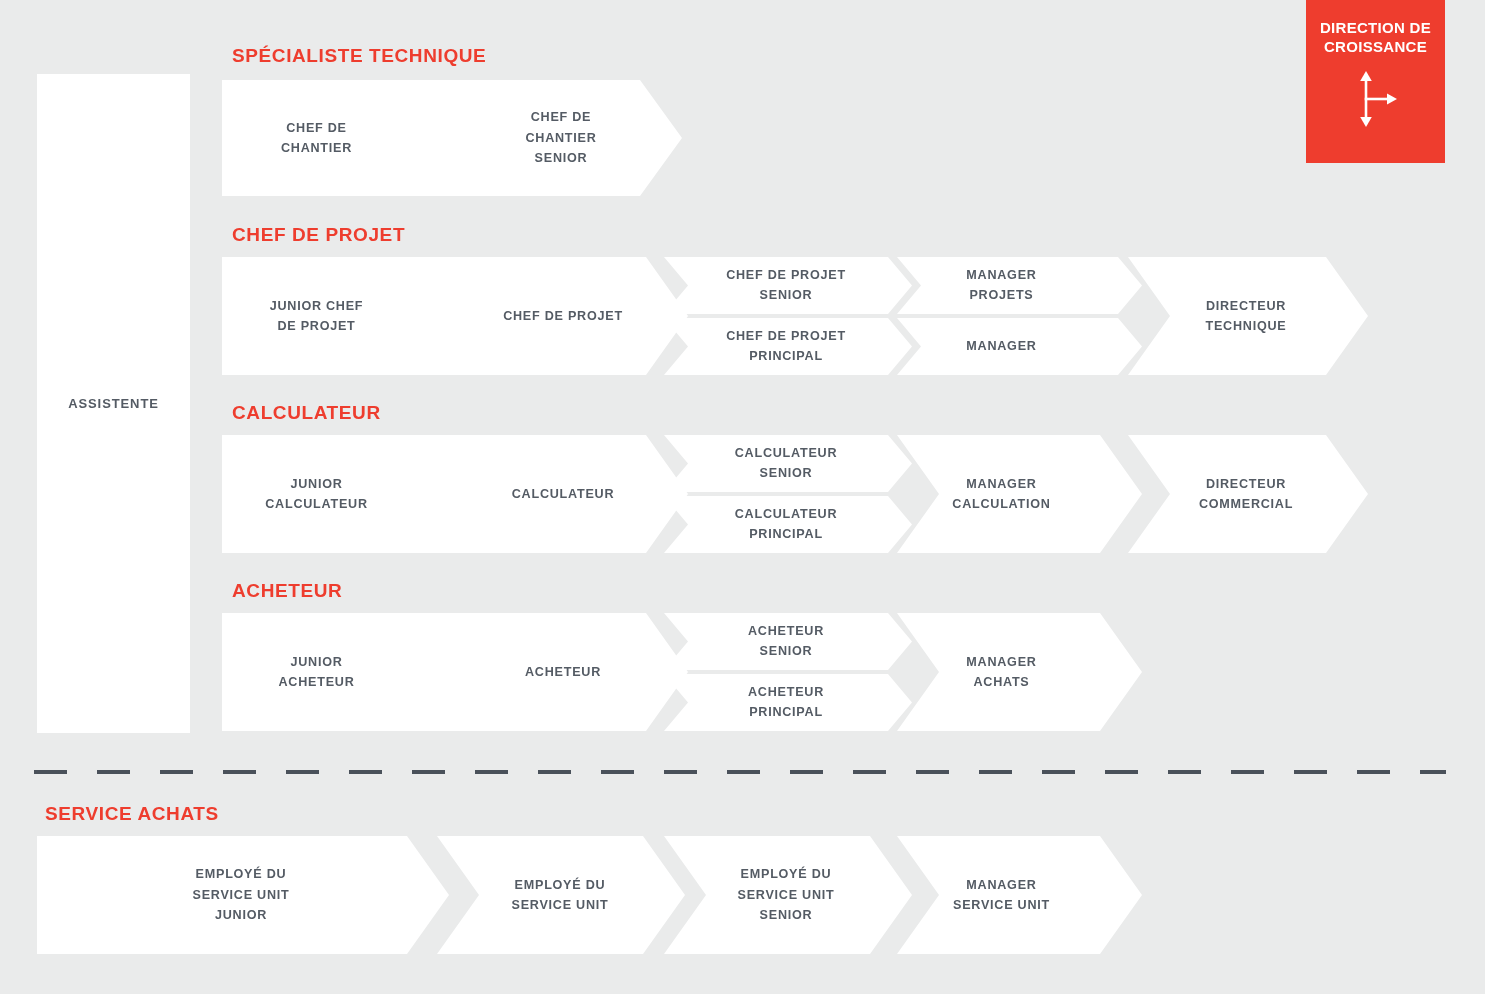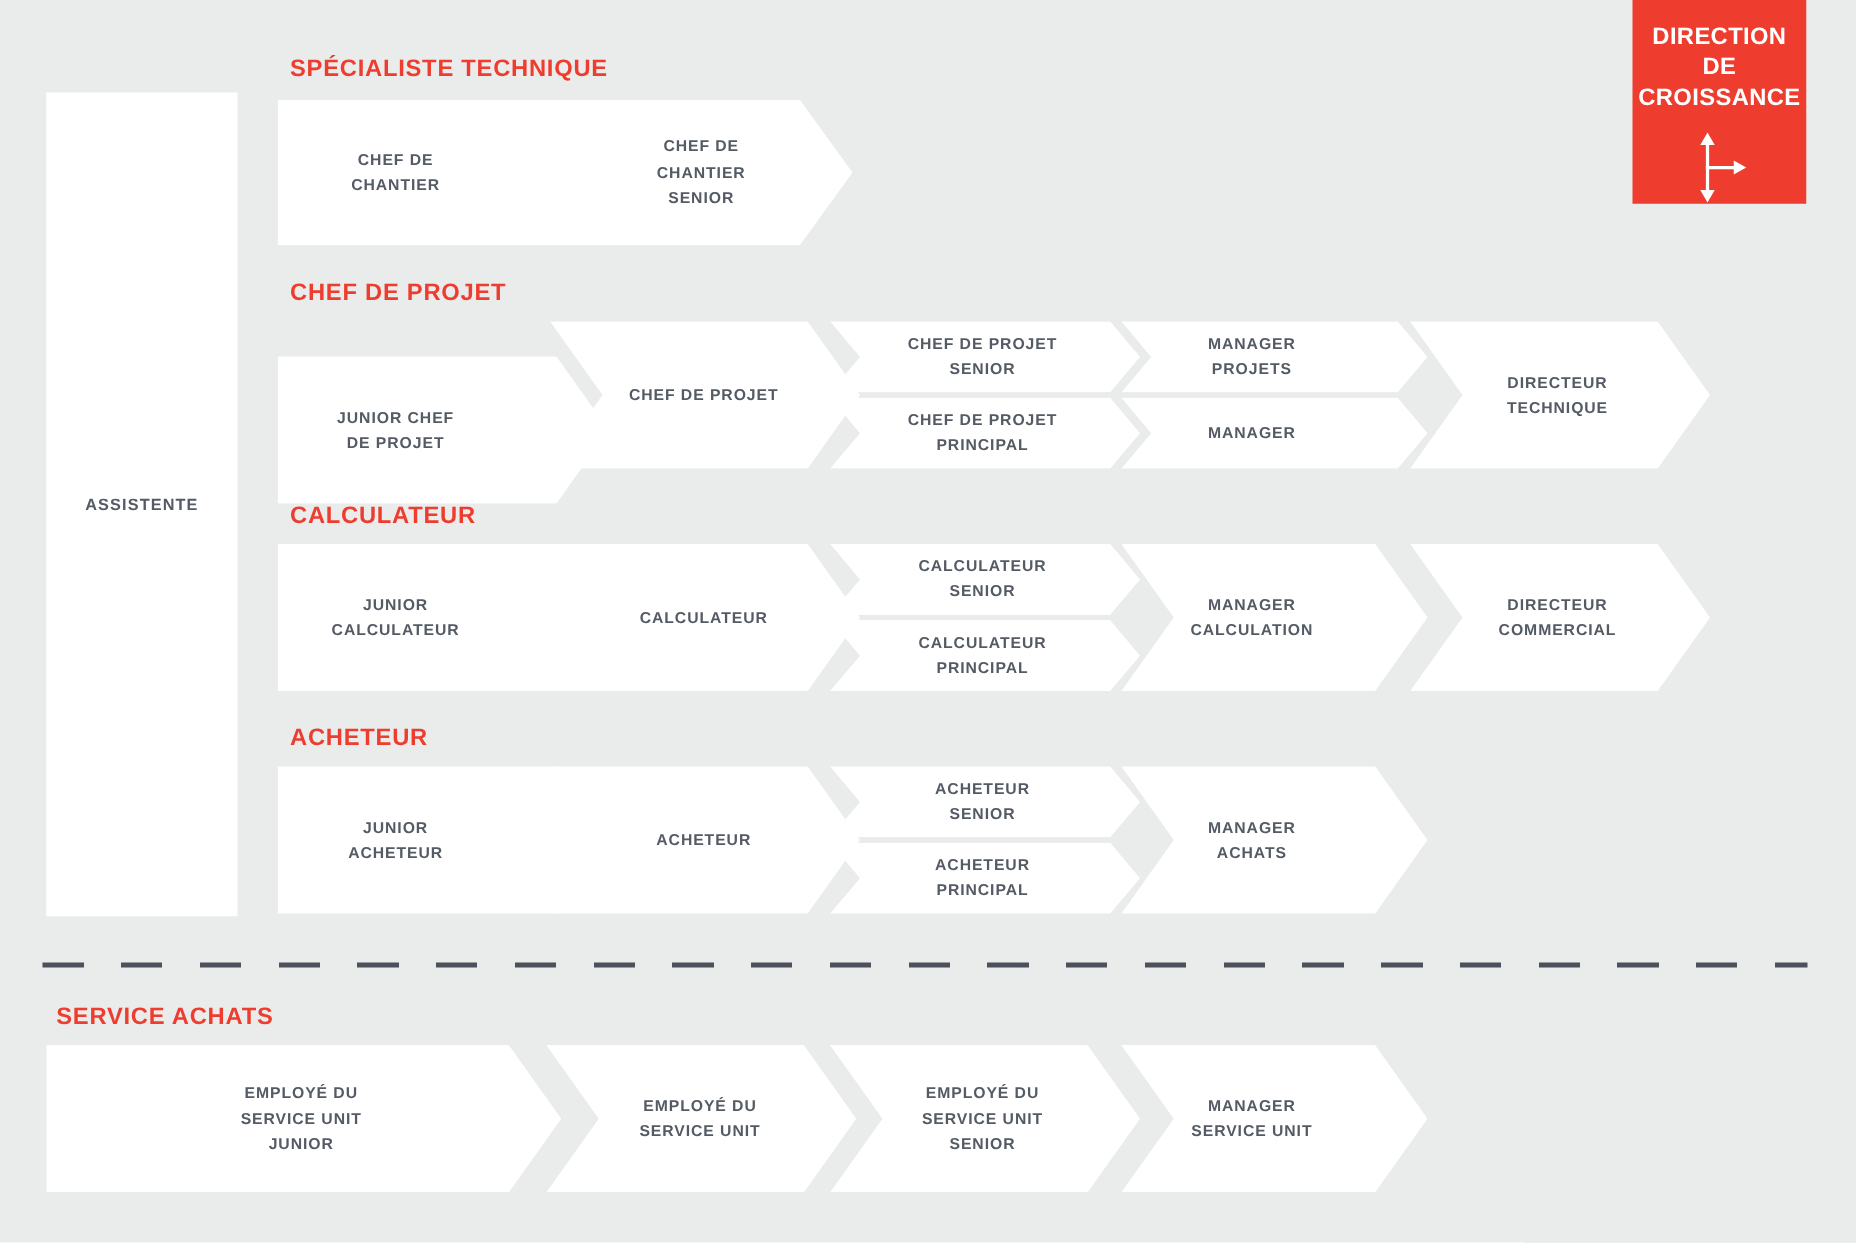--- a/index.html
+++ b/index.html
@@ -24,21 +24,21 @@
     left: 1306px;
     top: 0px;
     width: 139px;
     height: 163px;
     background: #ee3d2e;
     color: #ffffff;
     text-align: center;
   }
   .growth-badge .gb-title {
     margin-top: 18px;
-    font-size: 19px;
+    font-size: 15px;
     font-weight: bold;
     line-height: 1.28;
     letter-spacing: 0.3px;
   }
   .growth-badge .gb-icon {
     margin-top: 14px;
     display: flex;
     justify-content: center;
   }
 
@@ -151,21 +151,21 @@
 CHANTIER</div>
   </div>
   <div class="chev mid" style="left:444px; top:80px; width:238px; height:116px;">
     <div class="ctext" style="transform:translateX(-2px);">CHEF DE
 CHANTIER
 SENIOR</div>
   </div>
 
   <div class="section-label" style="left:232px; top:224px;">CHEF DE PROJET</div>
 
-  <div class="chev start" style="left:222px; top:257px; width:265px; height:118px;margin-top:28px;">
+  <div class="chev start" style="left:222px; top:257px; width:265px; height:118px;">
     <div class="ctext" style="transform:translateX(-38px);">JUNIOR CHEF
 DE PROJET</div>
   </div>
   <div class="chev mid" style="left:440px; top:257px; width:248px; height:118px;">
     <div class="ctext" style="transform:translateX(-1px);">CHEF DE PROJET</div>
   </div>
 
   <div class="chev half mid" style="left:664px; top:257px; width:248px; height:57px;">
     <div class="ctext" style="transform:translateX(-2px);">CHEF DE PROJET
 SENIOR</div>

